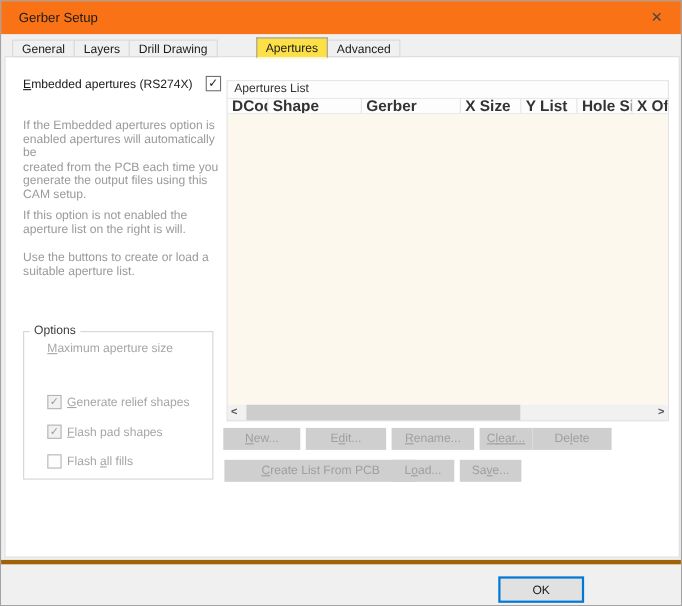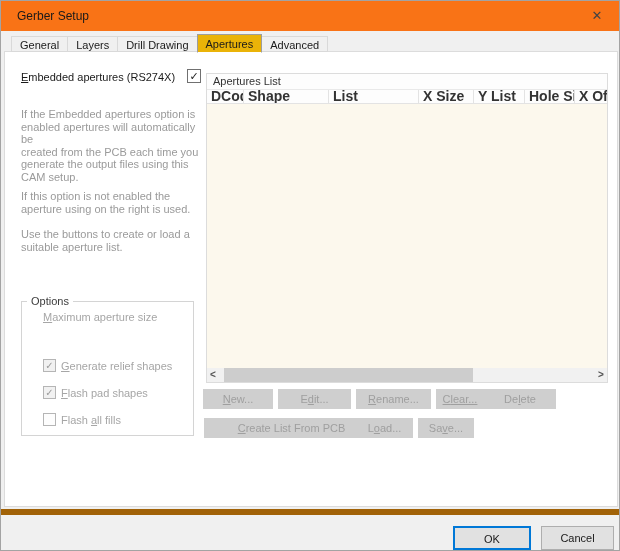--- a/index.html
+++ b/index.html
@@ -12,22 +12,22 @@
   }
   
   .titlebar { position:absolute; left:0; top:0; width:100%; height:30px; background:#f97316; }
   .titlebar .title { position:absolute; left:16px; top:8px; font-size:12px; color:#1a1a1a; }
   .close-btn { position:absolute; top:6px; right:12px; width:20px; height:18px;
     text-align:center; line-height:18px; font-size:13px; color:#444; cursor:default; }
   
   .tabstrip { position:absolute; left:10px; top:32px; height:19px; display:flex; align-items:flex-end; z-index:3; }
   .tab { height:16px; line-height:16px; padding:0 8px; font-size:11px; color:#1a1a1a;
     background:#f0f0f0; border:1px solid #d9d9d9; margin-right:-1px; white-space:nowrap; }
-  .tab.active { height:19px; line-height:19px; background:#eab308; border:1px solid #9d9d9d;
-    border-bottom:1px solid #ffffff; margin-bottom:-1px; z-index:4; position:relative; }
+  .tab.active { height:19px; line-height:19px; background:#fde047; border:1px solid #9d9d9d;
+    border-bottom:1px solid #ffffff; margin-bottom:-1px; z-index:4; position:relative;margin-left:36px; }
   
   .tabpage { position:absolute; left:3px; top:50px; width:614px; height:456px;
     background:#ffffff; border:1px solid #dcdcdc; }
   
   .emb-label { position:absolute; left:20px; top:70px; font-size:11px; color:#1a1a1a; }
   .checkbox { position:absolute; width:14px; height:14px; background:#fff;
     border:1px solid #707070; font-size:11px; line-height:12px; text-align:center; color:#1a1a1a; }
   .emb-check { left:186px; top:68px; }
   
   .desc { position:absolute; left:20px; width:182px; font-size:11px; line-height:12.5px;
@@ -78,21 +78,21 @@
   .b-new    { left:202px; top:388px; width:70px;text-align:center; }
   .b-edit   { left:277px; top:388px; width:73px; }
   .b-rename { left:355px; top:388px; width:75px; }
   .b-clear  { left:435px; top:388px; width:48px;text-decoration:underline; }
   .b-delete { left:483px; top:388px; width:72px; }
   .b-create { left:203px; top:417px; width:175px; }
   .b-load   { left:355px; top:417px; width:57px; }
   .b-save   { left:417px; top:417px; width:56px; }
   
   .footer { position:absolute; left:0; top:508px; width:100%; height:43px;
-    background:#f0f0f0; border-top:6px solid #a16207; }
+    background:#f0f0f0; border-top:4px solid #a16207; }
   .fbtn { position:absolute; top:11px; height:24px; background:#e1e1e1; font-size:11px;
     text-align:center; line-height:22px; color:#1a1a1a; }
   .ok { left:452px; width:78px; border:2px solid #0078d7; }
   .cancel { left:540px; width:73px; border:1px solid #aeaeae; }
   .u { text-decoration:underline; }
 </style>
 </head>
 <body>
 
 <div class="dialog">
@@ -118,21 +118,21 @@
   <div class="checkbox emb-check">
     <span>✓</span>
   </div>
 
   <div class="desc p1">If the Embedded apertures option is
 enabled apertures will automatically be
 created from the PCB each time you
 generate the output files using this
 CAM setup.</div>
   <div class="desc p2">If this option is not enabled the
-aperture using on the right is used.</div>
+aperture list on the right is will.</div>
   <div class="desc p3">Use the buttons to create or load a
 suitable aperture list.</div>
 
   <div class="group"></div>
   <div class="group-legend">Options</div>
 
   <div class="opt-label max-label"><span></span><span class="u">M</span><span>aximum aperture size</span></div>
 
   <div class="gcheck cb1">
     <span>✓</span>
@@ -145,21 +145,21 @@
   <div class="opt-label cb2-label"><span></span><span class="u">F</span><span>lash pad shapes</span></div>
 
   <div class="gcheck cb3"></div>
   <div class="opt-label cb3-label"><span>Flash </span><span class="u">a</span><span>ll fills</span></div>
 
   <div class="list-panel">
     <div class="list-title">Apertures List</div>
     <div class="list-header">
       <div class="hcell c0">DCode</div>
       <div class="hcell c1">Shape</div>
-      <div class="hcell c2">List</div>
+      <div class="hcell c2">Gerber</div>
       <div class="hcell c3">X Size</div>
       <div class="hcell c4">Y List</div>
       <div class="hcell c5">Hole Size</div>
       <div class="hcell c6">X Off</div>
     </div>
     <div class="list-body"></div>
     <div class="hscroll">
       <div class="scroll-arrow">
         <span>&lt;</span>
       </div>
@@ -176,16 +176,15 @@
   <div class="gbtn b-edit"><span>E</span><span class="u">d</span><span>it...</span></div>
   <div class="gbtn b-rename"><span></span><span class="u">R</span><span>ename...</span></div>
   <div class="gbtn b-clear"><span>C</span><span class="u">l</span><span>ear...</span></div>
   <div class="gbtn b-delete"><span>De</span><span class="u">l</span><span>ete</span></div>
   <div class="gbtn b-create"><span></span><span class="u">C</span><span>reate List From PCB</span></div>
   <div class="gbtn b-load"><span>L</span><span class="u">o</span><span>ad...</span></div>
   <div class="gbtn b-save"><span>Sa</span><span class="u">v</span><span>e...</span></div>
 
   <div class="footer">
     <div class="fbtn ok">OK</div>
-    <div class="fbtn cancel">Cancel</div>
   </div>
 
 </div>
 
 </body></html>

